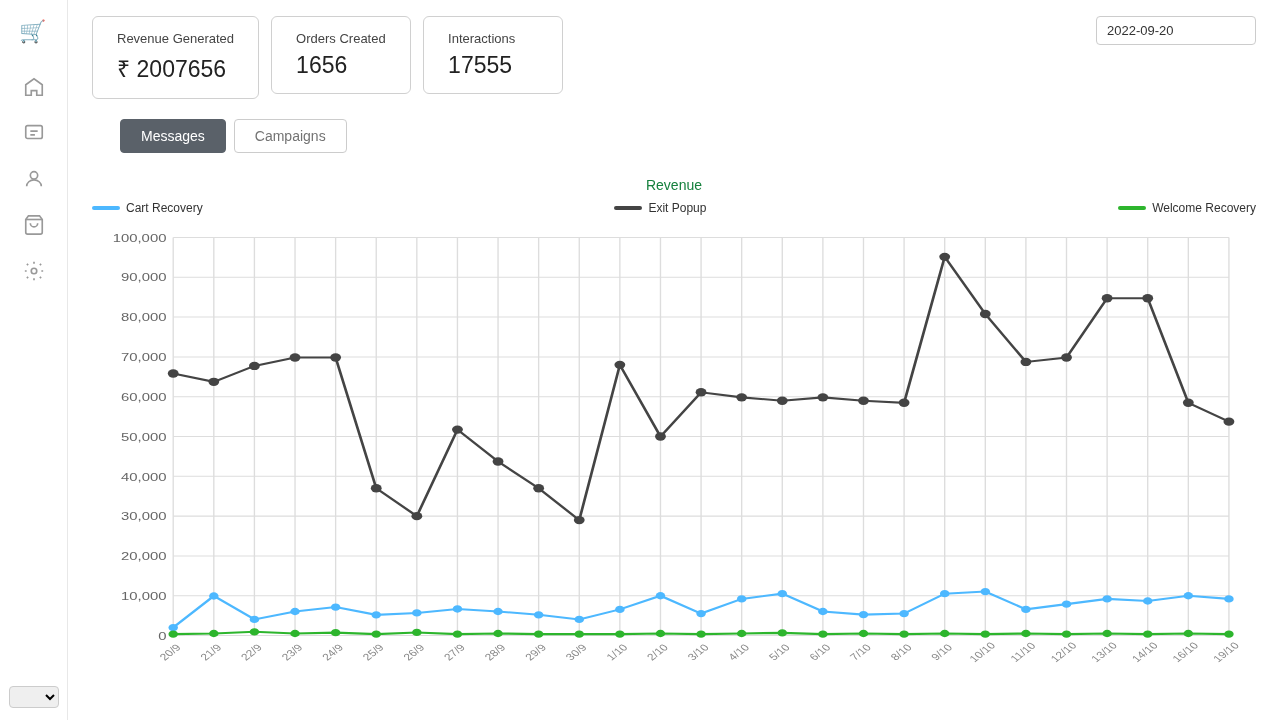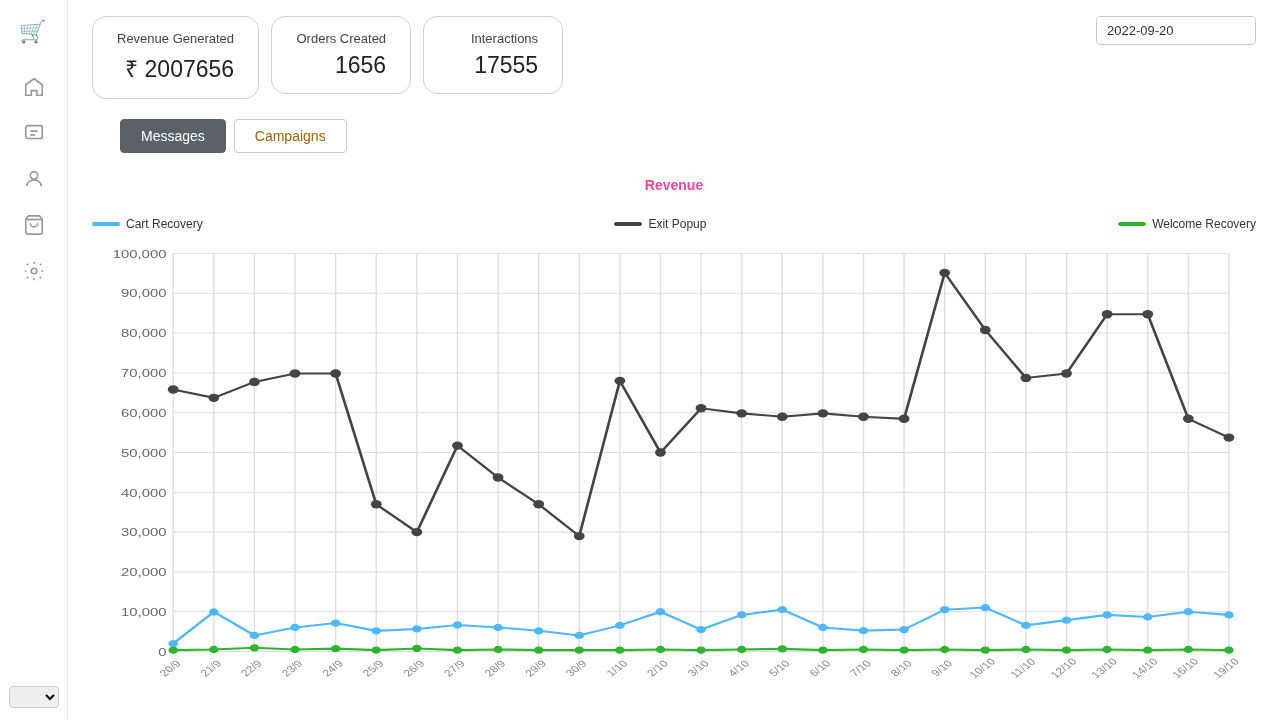--- a/index.html
+++ b/index.html
@@ -61,23 +61,23 @@
 
     
     .stats-row {
       display: flex;
       gap: 12px;
       align-items: flex-start;
       margin-bottom: 20px;
     }
     .stat-card {
       border: 1px solid #d0d0d0;
-      border-radius: 14px;
+      border-radius: 6px;
       padding: 14px 24px;
-      text-align: right;
+      text-align: left;
       min-width: 140px;
     }
     .stat-card .stat-label {
       font-size: 13px;
       color: #444;
       margin-bottom: 6px;
     }
     .stat-card .stat-value {
       font-size: 23px;
       font-weight: 500;
@@ -105,39 +105,39 @@
       margin-bottom: 24px;
       margin-left: 28px;
     }
     .tab-btn {
       padding: 8px 20px;
       border-radius: 4px;
       font-size: 14px;
       cursor: pointer;
       border: 1px solid #ccc;
       background: #fff;
-      color: #a16207;
+      color: #737373;
     }
     .tab-btn.active {
       background: #5a6169;
       color: #fff;
       border-color: #5a6169;
     }
 
     
     .chart-container {
       position: relative;
       width: 100%;
     }
     .chart-title {
       text-align: center;
       font-size: 14px;
-      font-weight: 700;
-      color: #ec4899;
-      margin-bottom: 24px;
+      font-weight: 400;
+      color: #15803d;
+      margin-bottom: 8px;
     }
     .chart-legend {
       display: flex;
       justify-content: space-between;
       gap: 24px;
       margin-bottom: 12px;
       font-size: 12px;
       color: #333;
     }
     .legend-item {

